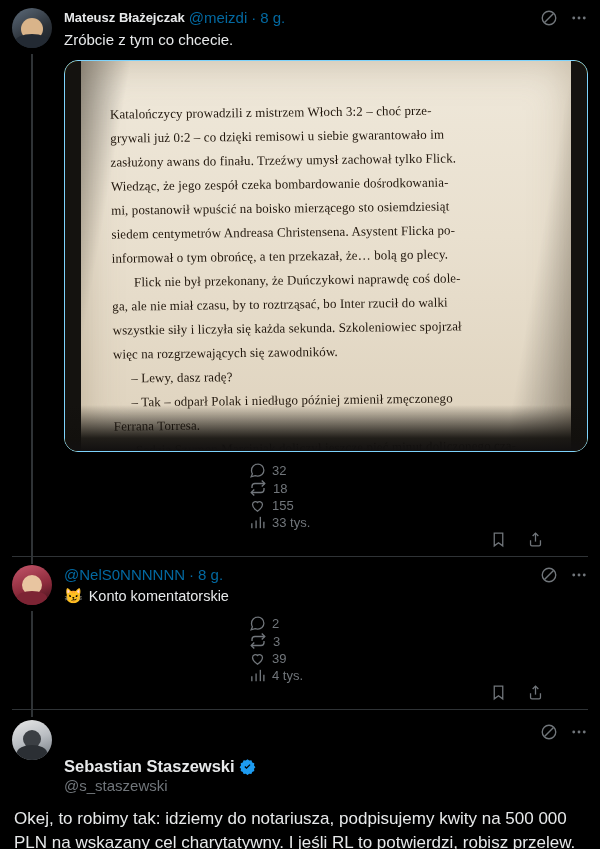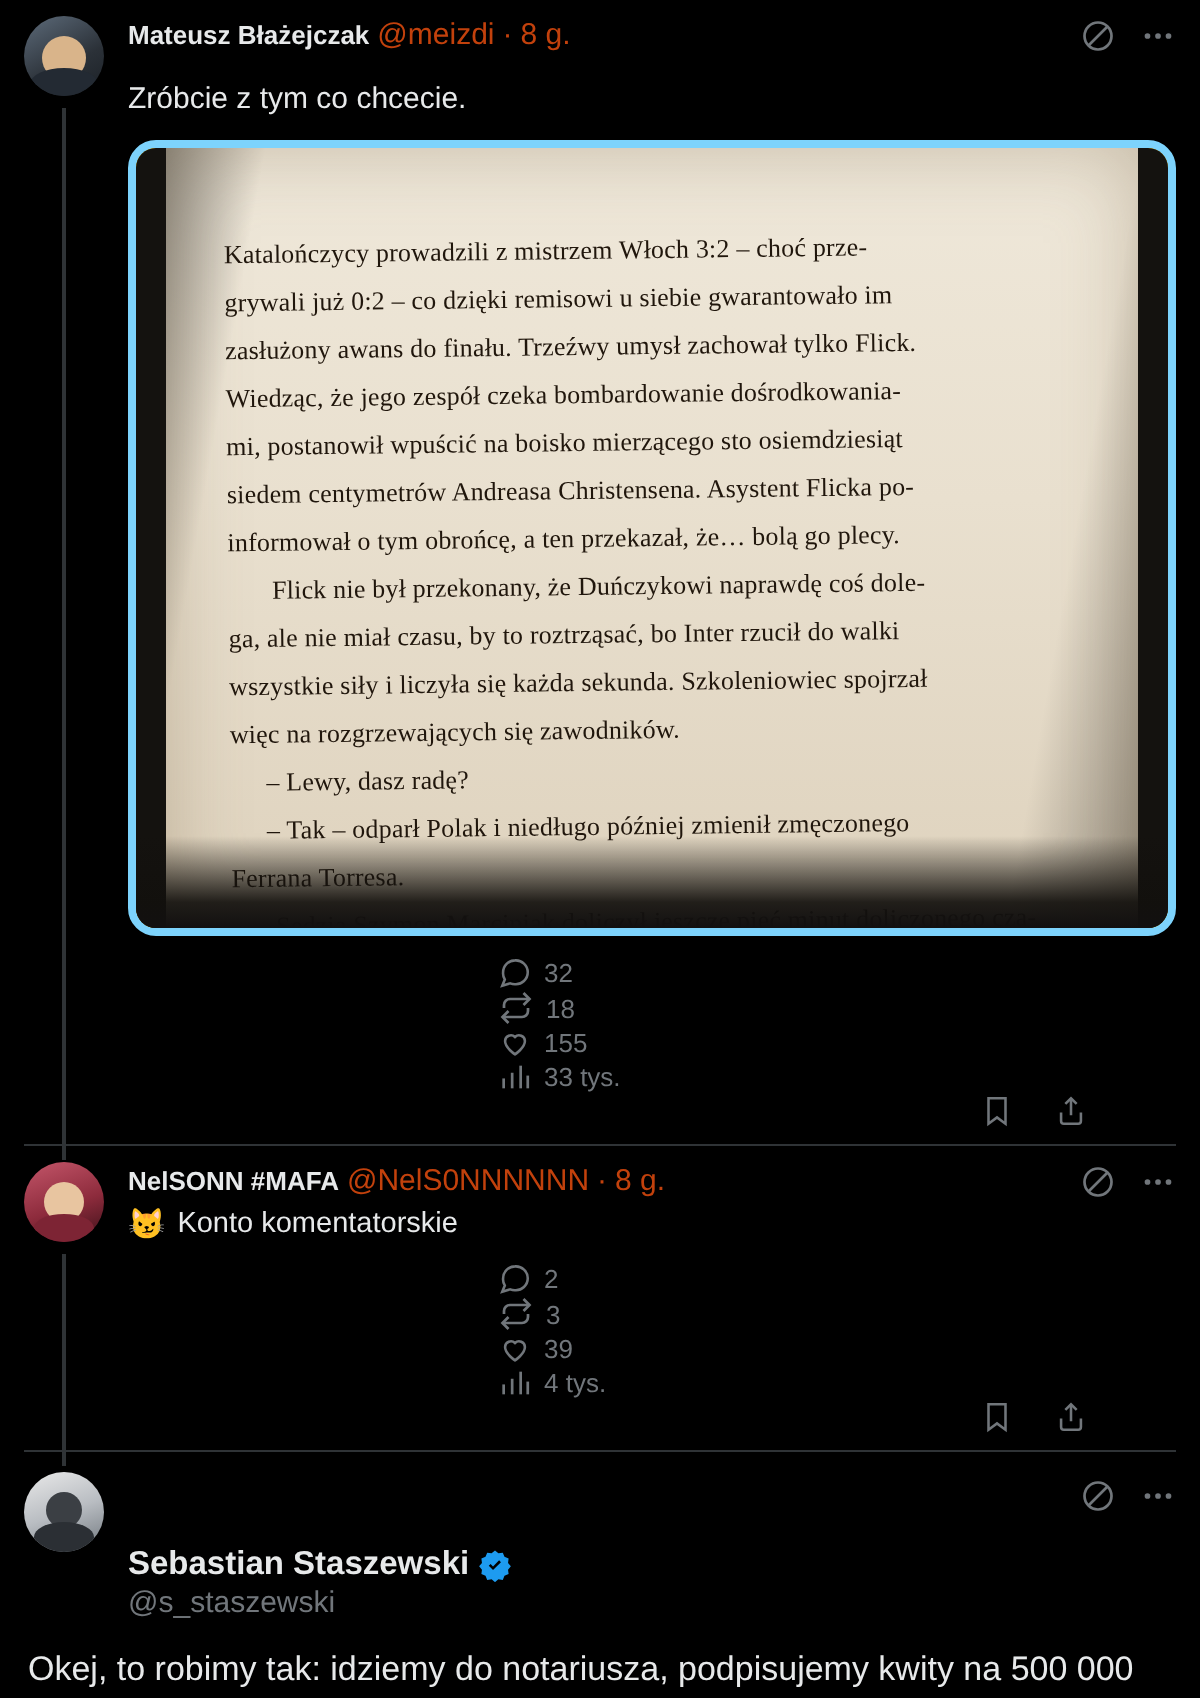--- a/index.html
+++ b/index.html
@@ -57,21 +57,21 @@
     white-space: nowrap;
     font-size: 15px;
     line-height: 20px;
   }
   .dname {
     font-weight: bold;
     color: #e7e9ea;
     font-size: 13px;
   }
   .handle, .dot, .time {
-    color: #c2410c;
+    color: #0369a1;
     font-size: 15px;
   }
   .namerow-spacer { flex: 1 1 auto; }
   .topicons {
     display: flex;
     align-items: center;
     gap: 12px;
     color: #71767b;
     flex: 0 0 auto;
   }
@@ -79,29 +79,29 @@
     color: #71767b;
     display: inline-flex;
     align-items: center;
     justify-content: center;
     cursor: pointer;
   }
   .text {
     font-size: 15px;
     line-height: 20px;
     color: #e7e9ea;
-    margin-top: 12px;
+    margin-top: 2px;
     word-wrap: break-word;
   }
   .link { color: #1d9bf0; }
 
   
   .media {
     margin-top: 10px;
-    border: 4px solid #7dd3fc;
+    border: 1px solid #7dd3fc;
     border-radius: 14px;
     overflow: hidden;
     background: #eab308;
   }
   .book {
     width: 100%;
     height: 390px;
     position: relative;
     background: #14120f;
     display: block;
@@ -328,21 +328,20 @@
   <div class="tweet">
     <div class="gutter">
       <div class="avatar" style="background:linear-gradient(160deg,#c4566a,#8d2b3c 55%,#3a1018);">
         <div style="position:absolute;left:50%;top:50%;transform:translate(-50%,-50%);width:20px;height:20px;border-radius:50%;background:#e8c5a0;"></div>
         <div style="position:absolute;left:50%;bottom:0;transform:translateX(-50%);width:30px;height:14px;border-radius:50% 50% 0 0;background:#7d2434;"></div>
       </div>
       <div class="thread-line"></div>
     </div>
     <div class="body">
       <div class="namerow">
-        <span class="dname">NelSONN #MAFA</span>
         <span class="handle">@NelS0NNNNNN</span>
         <span class="dot">·</span>
         <span class="time">8 g.</span>
         <span class="namerow-spacer"></span>
         <span class="topicons">
           <span class="icon-btn">
             <svg width="18" height="18" viewBox="0 0 24 24" fill="none" stroke="currentColor" stroke-width="1.8">
                 <circle cx="12" cy="12" r="9"></circle>
                 <line x1="6" y1="18" x2="18" y2="6"></line>
               </svg>

